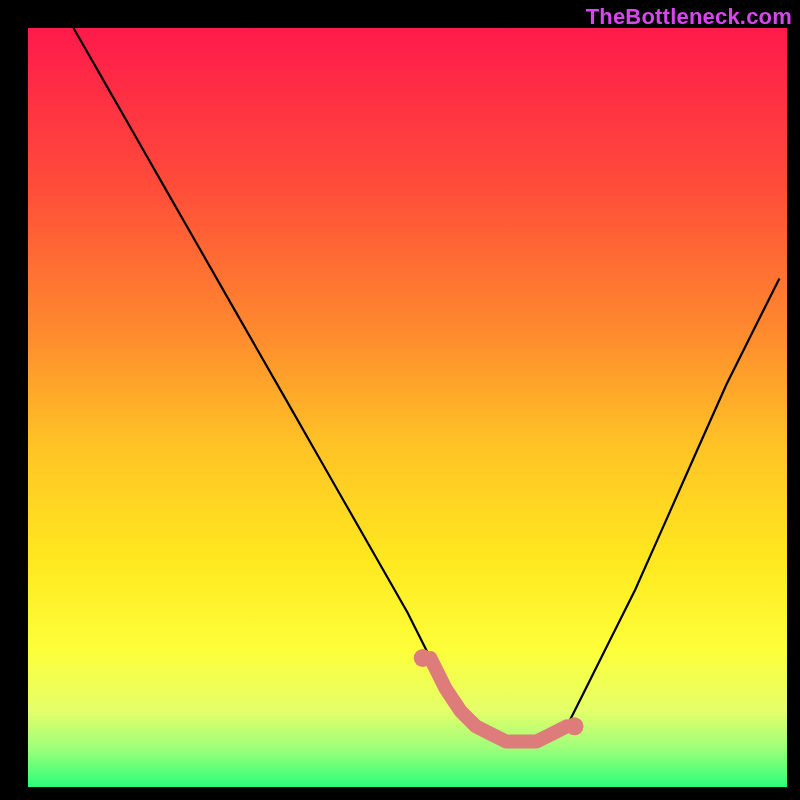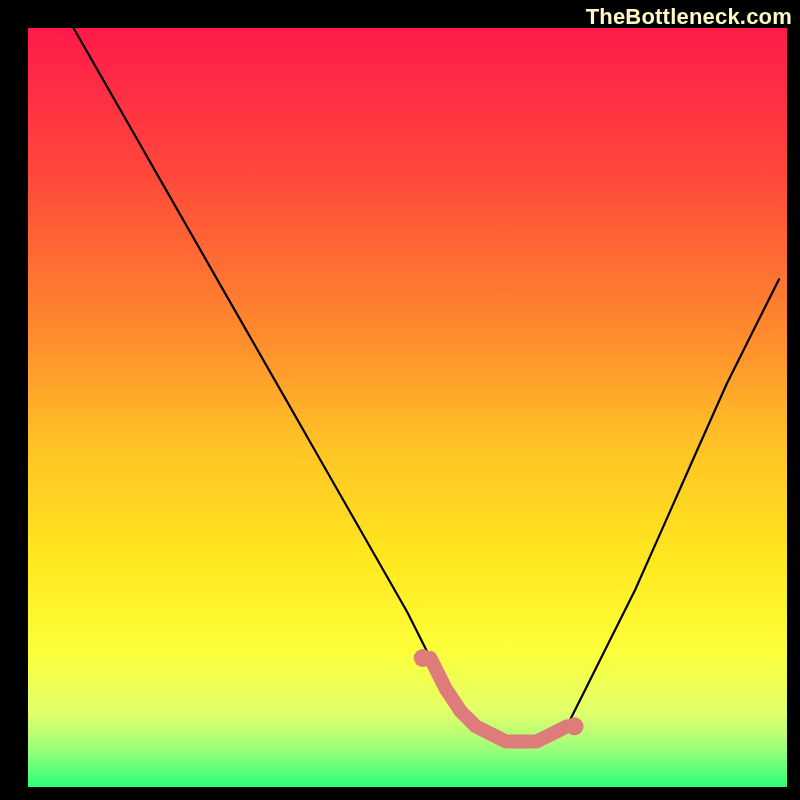--- a/index.html
+++ b/index.html
@@ -13,21 +13,21 @@
   }
   .container {
     position: relative;
     width: 800px;
     height: 800px;
   }
   .watermark {
     position: absolute;
     top: 4px;
     right: 8px;
-    color: #fef9c3;
+    color: #d946ef;
     font-size: 22px;
     font-weight: 600;
     letter-spacing: 0.2px;
     z-index: 20;
   }
   svg {
     display: block;
     position: absolute;
     top: 0;
     left: 0;

